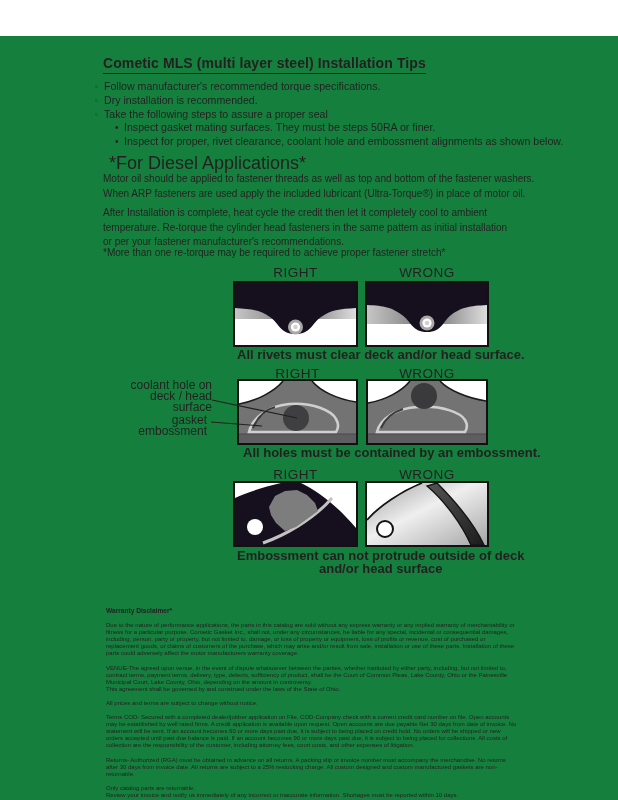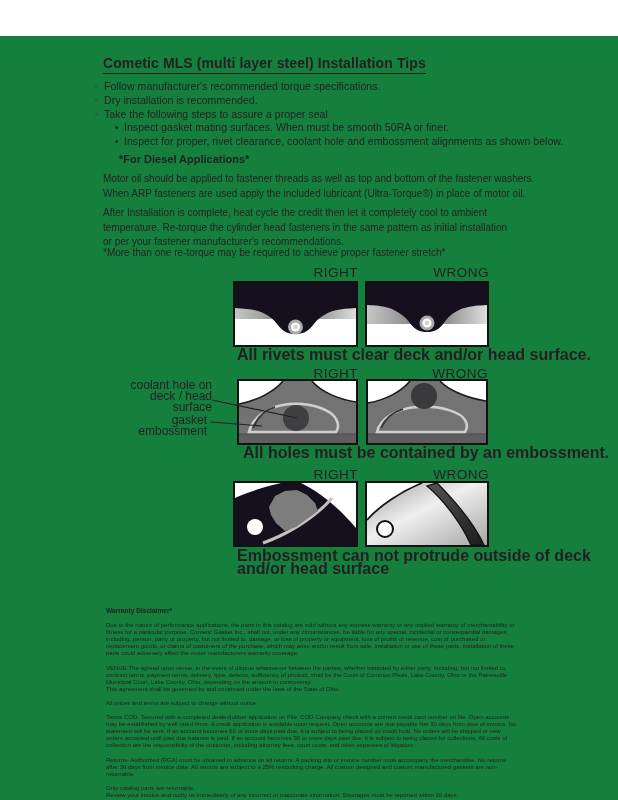--- a/index.html
+++ b/index.html
@@ -13,28 +13,28 @@
     left:103px; top:19px; font-size:14px; font-weight:bold;
     border-bottom:1.6px solid #231f20; padding-bottom:2px; letter-spacing:0.1px;
   }
 
   .bullets { left:95px; top:44px; font-size:10.6px; line-height:13.8px; white-space:nowrap; }
   .b-row { display:flex; }
   .b-mark { width:9px; font-size:8px; line-height:13.8px; }
   .sb-row { display:flex; margin-left:20px; }
   .sb-mark { width:9px; font-size:10px; line-height:13.8px; }
 
-  .diesel-h { left:119px; top:117px; font-size:11px; font-weight:bold; }
+  .diesel-h { left:109px; top:117px; font-size:18px; font-weight:normal; }
   .para { left:103px; font-size:10px; line-height:14.6px; white-space:nowrap; }
   .p1 { top:136px; } .p2 { top:170px; } .p3 { top:210px; }
 
-  .dg-label { font-size:13.5px; letter-spacing:0.5px; text-align:right; }
+  .dg-label { font-size:13.5px; letter-spacing:0.5px; text-align:center; }
   .dg-box { border:2px solid #111111; box-sizing:border-box; background:#fff; }
   .dg-box svg { display:block; width:100%; height:100%; }
-  .caption { font-size:16px; font-weight:600; line-height:12.8px; white-space:nowrap; }
+  .caption { font-size:13px; font-weight:600; line-height:12.8px; white-space:nowrap;text-align:center; }
 
   .side-label { font-size:12px; line-height:11px; text-align:right; }
 
   .warranty { left:106px; top:571px; width:412px; font-size:6px; line-height:7.1px; }
   .warranty .wh { font-size:6.6px; font-weight:bold; margin-bottom:8px; }
   .warranty p { margin:0 0 7px 0; }
   .warranty .tight { margin-bottom:0; }
 
   .pagenum { left:389px; top:761px; font-size:13px; }
 </style>
@@ -53,21 +53,21 @@
     <div class="b-row">
       <span class="b-mark">◦</span>
       <span>Dry installation is recommended.</span>
     </div>
     <div class="b-row">
       <span class="b-mark">◦</span>
       <span>Take the following steps to assure a proper seal</span>
     </div>
     <div class="sb-row">
       <span class="sb-mark">•</span>
-      <span>Inspect gasket mating surfaces.  When must be smooth 50RA or finer.</span>
+      <span>Inspect gasket mating surfaces.  They must be steps 50RA or finer.</span>
     </div>
     <div class="sb-row">
       <span class="sb-mark">•</span>
       <span>Inspect for proper, rivet clearance, coolant hole and embossment alignments as shown below.</span>
     </div>
   </div>
 
   <div class="abs diesel-h">*For Diesel Applications*</div>
   <div class="abs para p1">
     <div>Motor oil should be applied to fastener threads as well as top and bottom of the fastener washers.</div>

